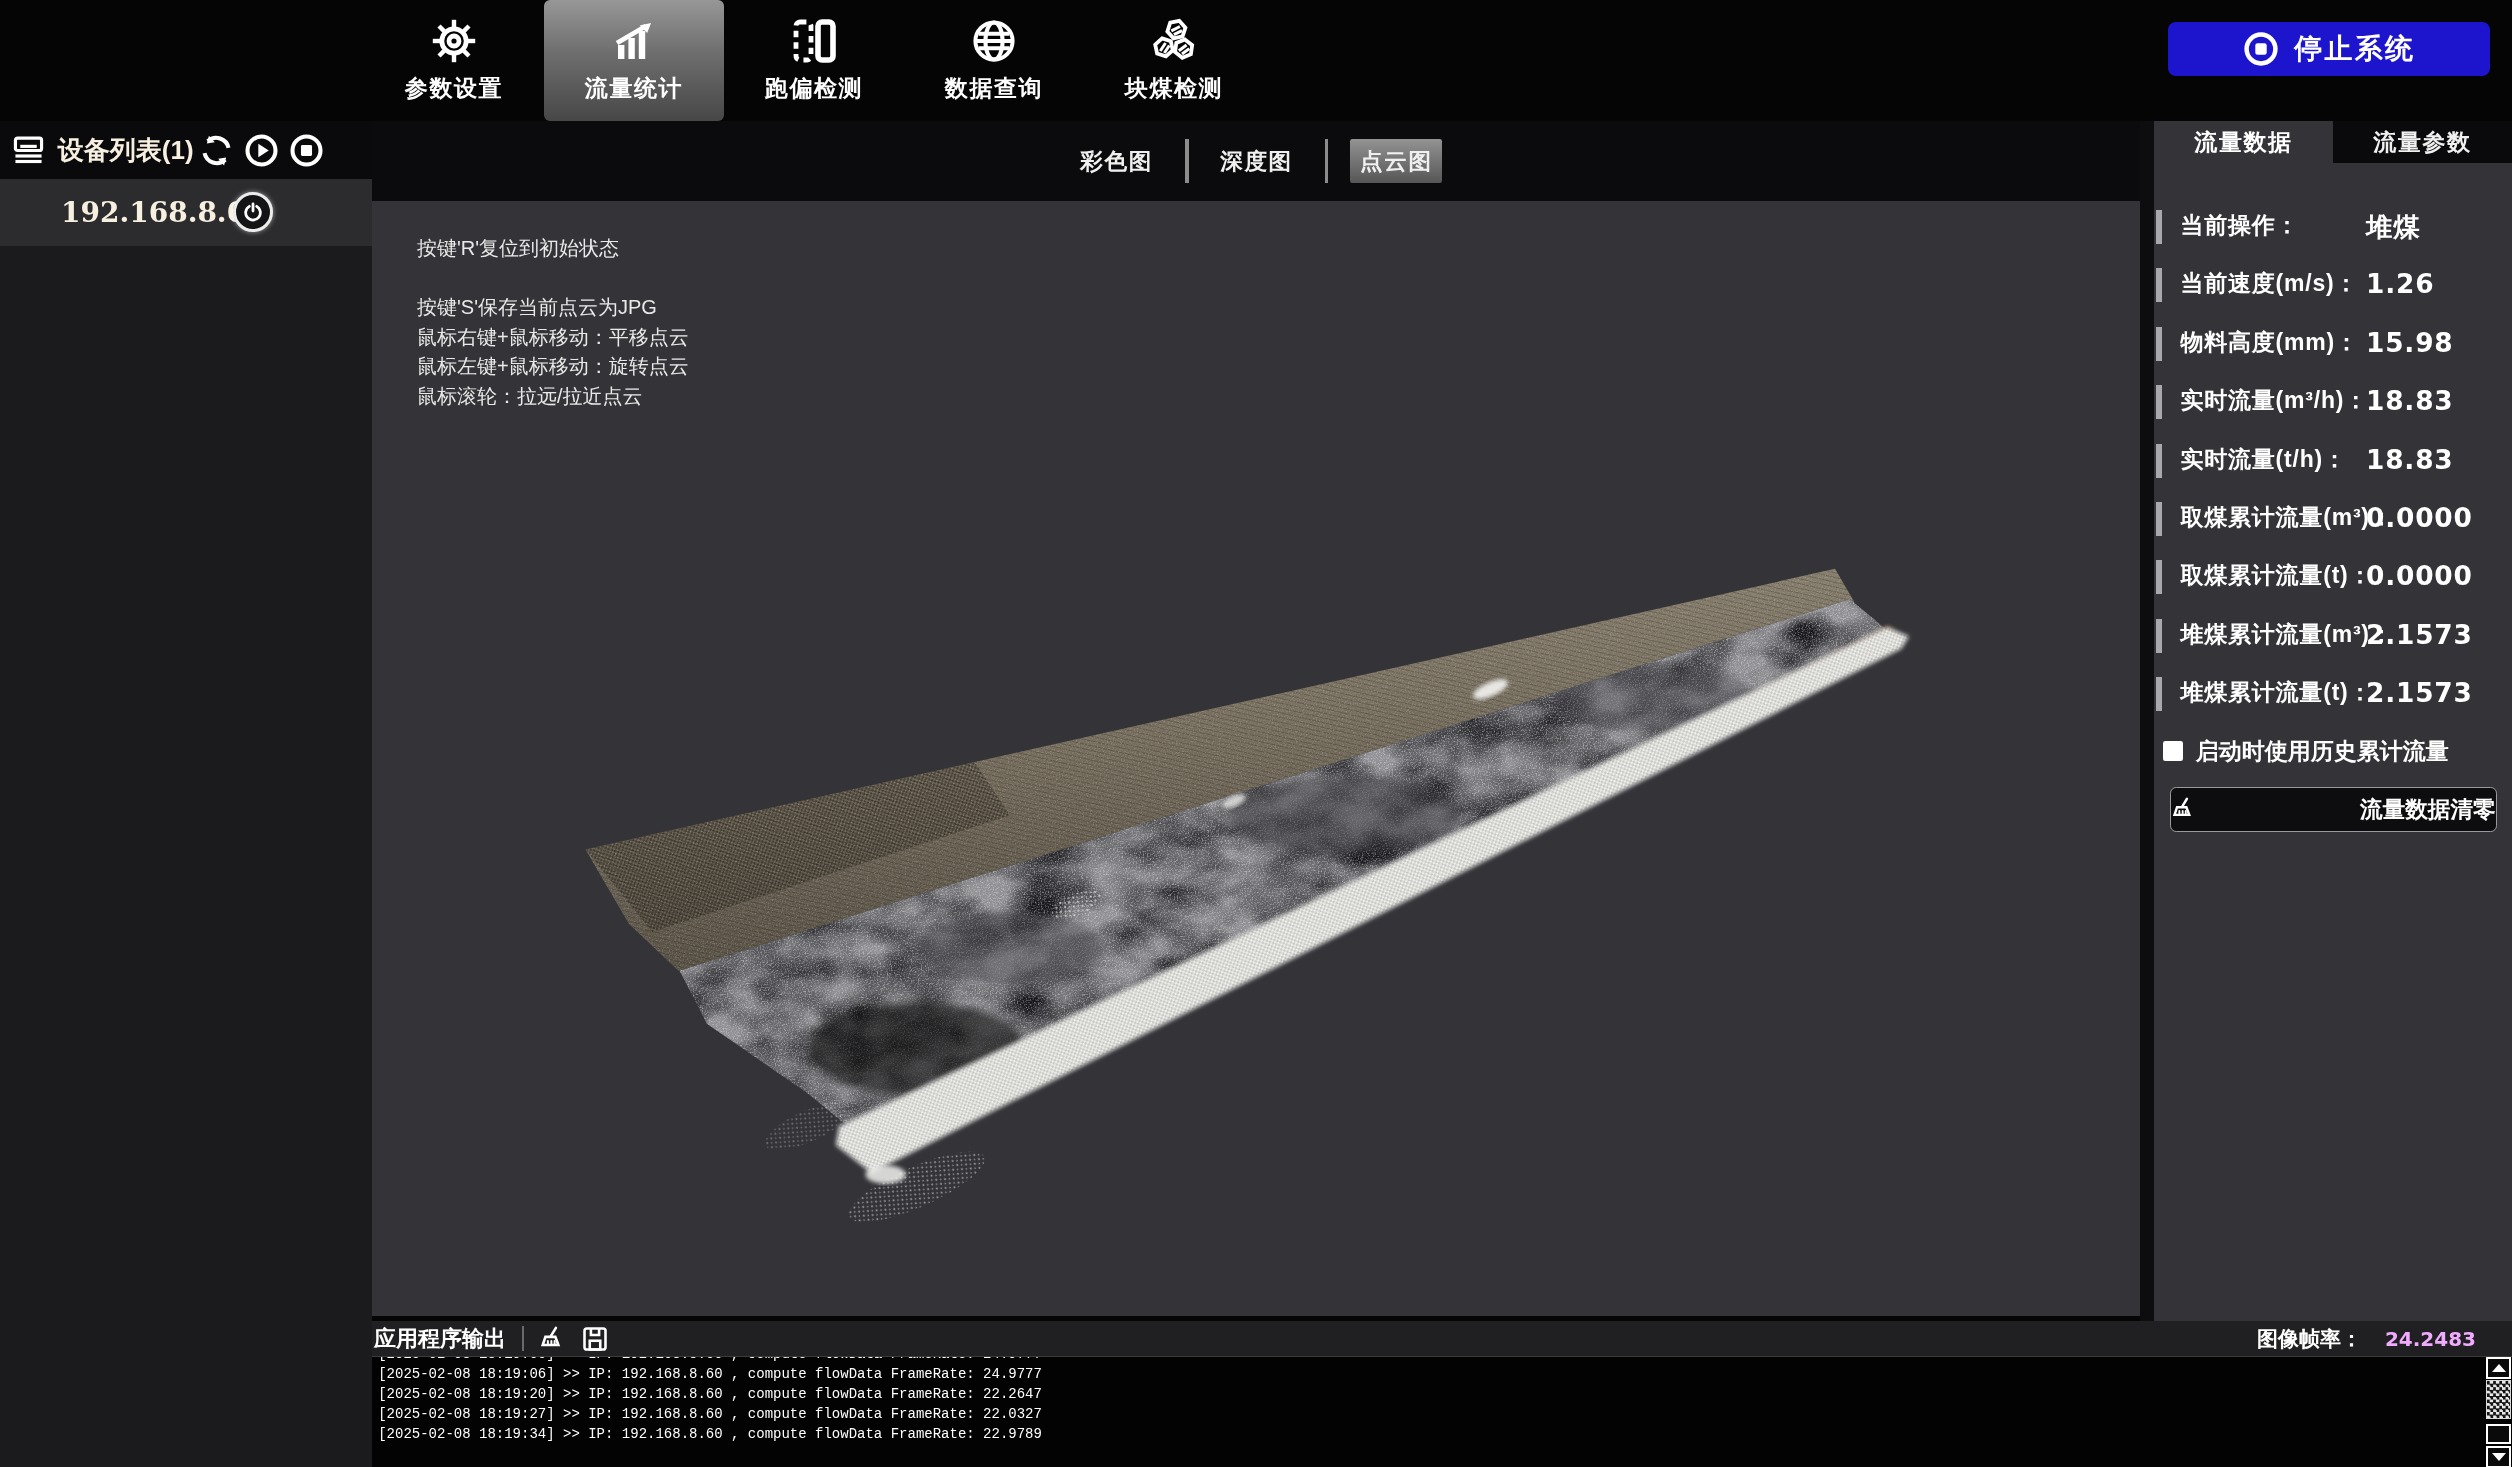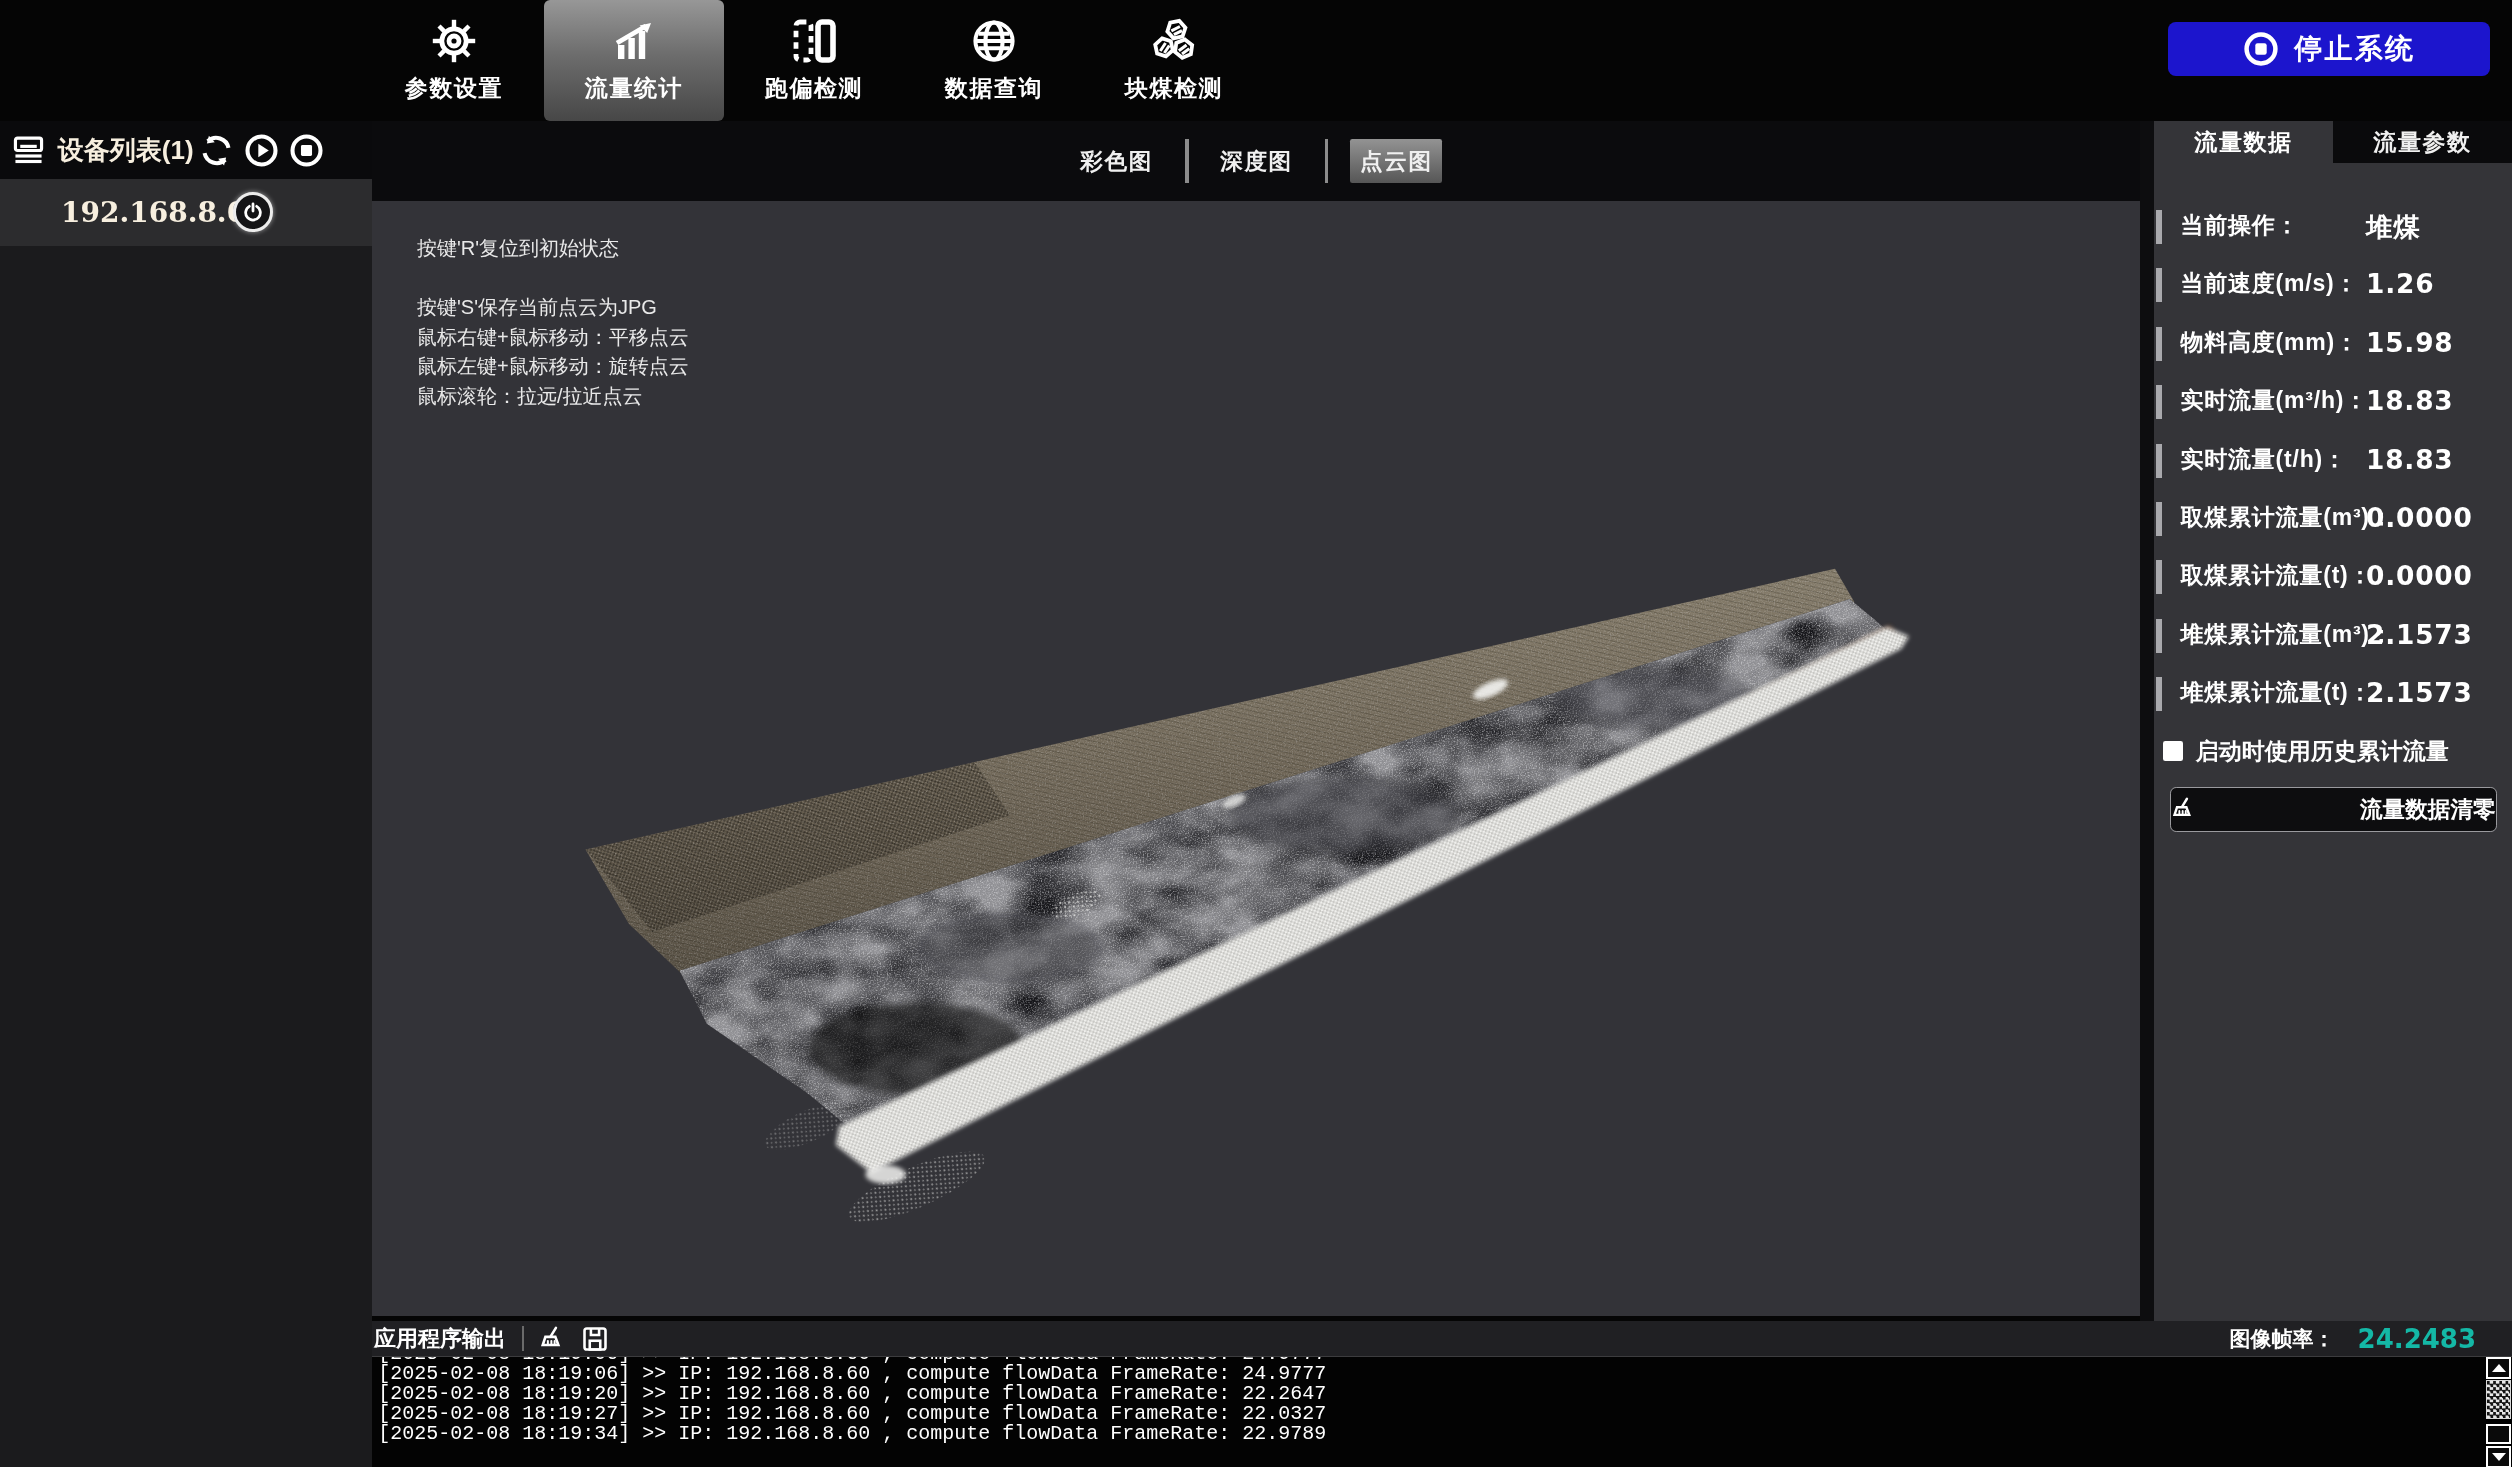--- a/index.html
+++ b/index.html
@@ -73,24 +73,24 @@
 
   
   .log-panel { position:absolute; left:372px; top:1321px; width:2140px; height:147px; background:#030303; }
   .log-header { height:36px; background:#202023; border-bottom:1.6px solid #3c3c3e; display:flex; align-items:center; }
   .log-title { margin-left:2px; color:#fff; font-size:22px; font-weight:bold;font-family:Liberation Serif, serif; }
   .log-vdiv { width:2.3px; height:25px; background:#6a6a6a; margin:0 15.6px; }
   .log-ic { width:28px; height:28px; cursor:pointer; }
   .log-ic + .log-ic { margin-left:14px; }
   .log-spacer { flex:1; }
   .fr-label { color:#fff; font-size:21px; font-weight:bold; }
-  .fr-value { color:#14b8a6; font-size:26px; font-weight:bold; margin:0 36px 0 23px;
+  .fr-value { color:#f0abfc; font-size:20px; font-weight:bold; margin:0 36px 0 23px;
               font-family:"DejaVu Sans", sans-serif; }
   .log-body { padding-left:6.2px; overflow:hidden; height:110px;
-              font-family:"Liberation Mono", monospace; font-size:20px; color:#fff; }
+              font-family:"Liberation Mono", monospace; font-size:14px; color:#fff; }
   .log-line { height:20px; line-height:20px; white-space:pre; }
   .log-line.partial { height:7px; overflow:hidden; display:flex; align-items:flex-end; }
   .log-scroll { position:absolute; right:0; top:36px; width:26.4px; height:111px; background:#000; }
   .sc-btn { width:25px; height:22px; margin-left:0.8px; border:2.3px solid #fff; background:#0a0a0a;
             display:flex; align-items:center; justify-content:center; cursor:pointer; }
   .sc-up { position:absolute; top:0; }
   .sc-thumb { position:absolute; top:22.6px; width:25px; margin-left:0.8px; height:39px; border:1.6px solid #d8d8d8;
               background-image:repeating-conic-gradient(#e8e8e8 0% 25%, #141414 25% 50%);
               background-size:6.2px 6.2px; cursor:grab; }
   .sc-box { position:absolute; top:67px; width:25px; margin-left:0.8px; height:20px; border:2.3px solid #fff;

